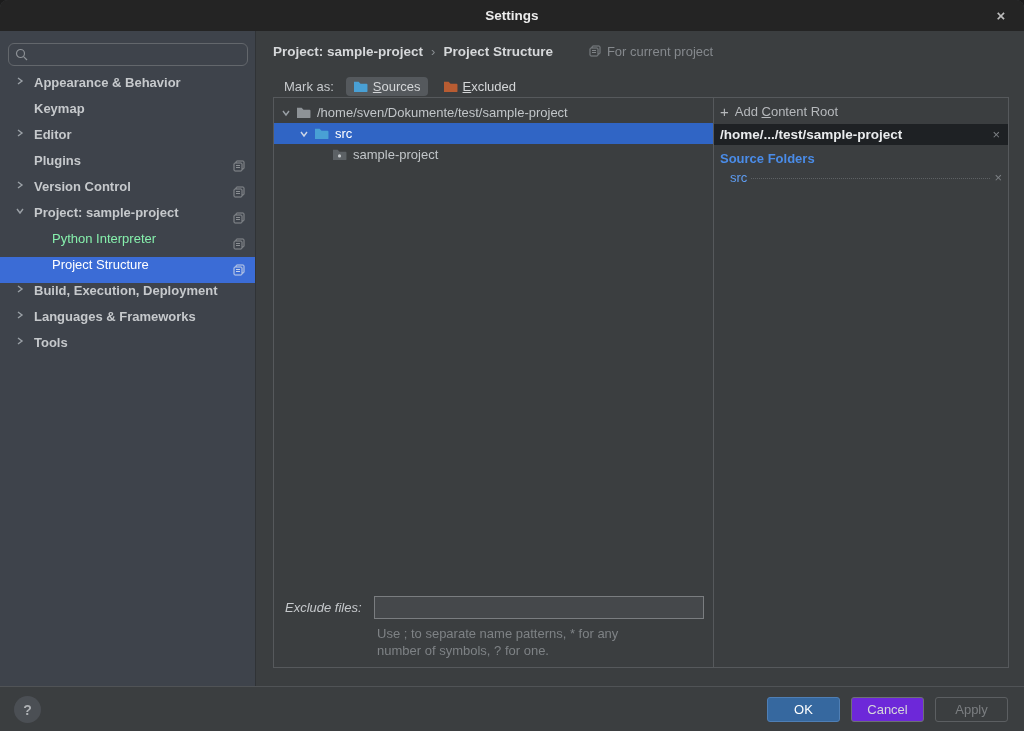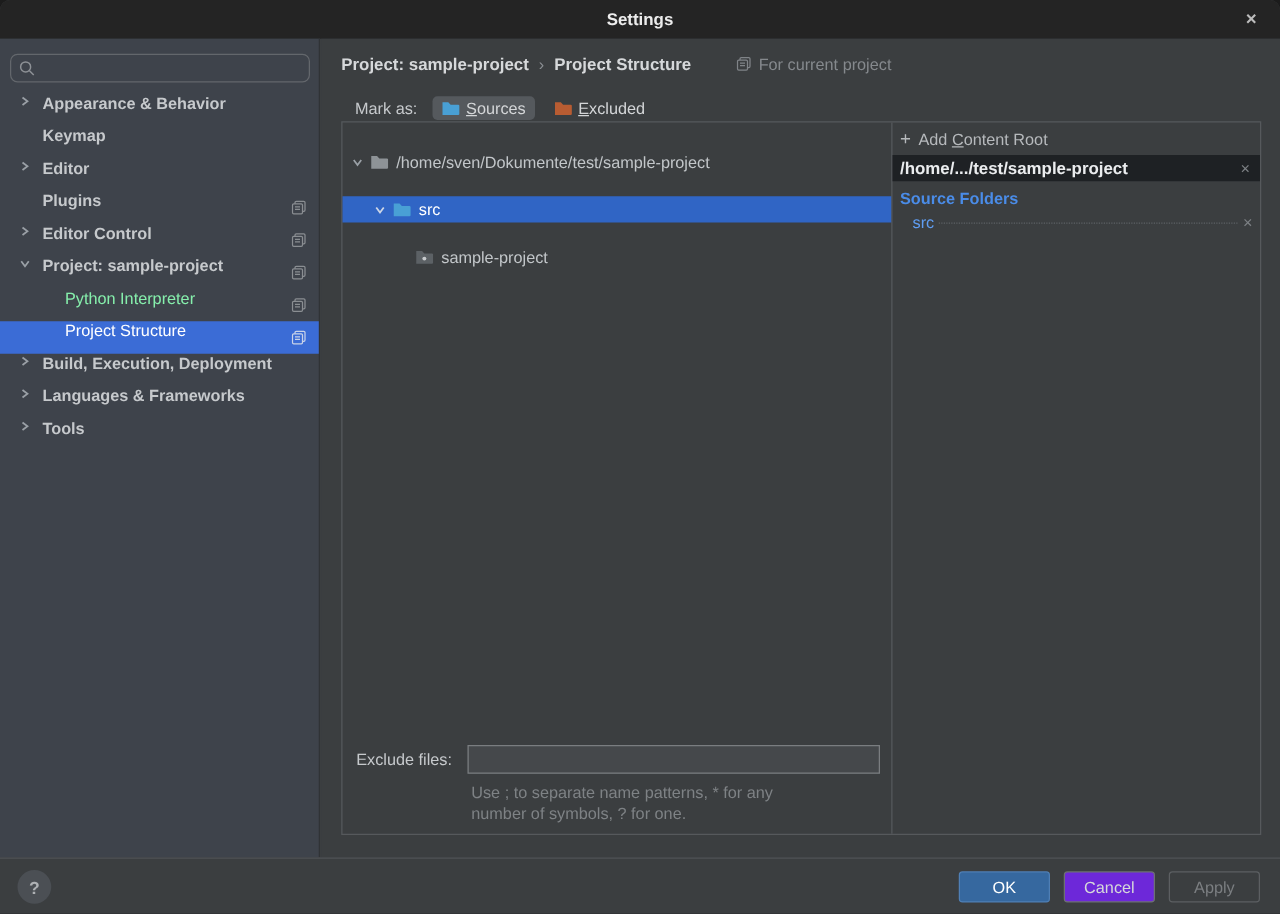--- a/index.html
+++ b/index.html
@@ -42,33 +42,33 @@
   .mark-chip.sel { background:#55595d; }
   .mark-chip .u, .acr .u { text-decoration:underline; }
   .folder-glyph { width:15px; height:13px; flex:none; }
 
   .panels { position:absolute; top:66px; left:16px; width:736px; height:571px; border:1px solid #56595c; display:flex; }
   .tree-panel { width:440px; position:relative; border-right:1px solid #56595c; }
   .right-panel { flex:1; position:relative; }
 
   
   .tree { position:absolute; top:4px; left:0; right:0; }
-  .tree-row { height:21px; display:flex; align-items:center; cursor:pointer; color:#c2c6c9; white-space:nowrap;margin-top:17px; }
+  .tree-row { height:21px; display:flex; align-items:center; cursor:pointer; color:#c2c6c9; white-space:nowrap; }
   .tree-row.sel { background:#3065c5; color:#ffffff; }
   .tree-row .chev { margin-right:4px; }
   .tree-row .folder-glyph { margin-right:6px; }
   .fold-gray { color:#8e9397; }
   .fold-blue { color:#49a0d5; }
   .fold-pkg  { color:#5c6165; }
   .ind0 { padding-left:6px; } .ind1 { padding-left:24px; } .ind2 { padding-left:58px; }
 
   
   .exclude { position:absolute; left:0; right:0; bottom:8px; }
   .exclude-row { display:flex; align-items:center; padding-left:11px; }
-  .exclude-label { color:#c6c9cc; margin-right:12px; }
+  .exclude-label { color:#c6c9cc; margin-right:12px;font-style:italic; }
   .exclude-input { width:330px; height:23px; background:#45484b; border:1px solid #7a7d80; color:#d8dadc; padding:0 5px; font-family:"Liberation Sans",sans-serif; font-size:13px; outline:none; }
   .exclude-hint { margin:6px 0 0 103px; color:#7e8285; line-height:17px; width:330px; }
 
   
   .acr { position:absolute; top:6px; left:6px; display:flex; align-items:center; gap:6px; color:#b6b9bc; cursor:pointer; }
   .plus { color:#b6b9bc; font-size:15px; line-height:13px; }
   .content-root-row { position:absolute; top:26px; left:0; right:0; height:21px; background:#1e2124; display:flex; align-items:center; padding:0 8px 0 6px; cursor:pointer; }
   .content-root-path { flex:1; color:#eaecee; font-weight:bold; font-size:13.5px; white-space:nowrap; overflow:hidden; }
   .x-btn { color:#7d8185; font-size:13px; cursor:pointer; flex:none; }
   .sf-title { position:absolute; top:53px; left:6px; color:#4a8ce8; font-weight:bold; }
@@ -148,21 +148,21 @@
             </svg>
           </span>
       </div>
 
       <div class="sb-item">
         <span class="chev">
             <svg width="10" height="10" viewBox="0 0 10 10">
               <polyline points="3,2 7,5 3,8" fill="none" stroke="currentColor" stroke-width="1.4"></polyline>
             </svg>
           </span>
-        <span class="sb-label">Editor Control</span>
+        <span class="sb-label">Version Control</span>
         <span class="pp-icon">
             <svg width="12" height="12" viewBox="0 0 12 12">
               <rect x="3" y="1" width="8" height="8" rx="1" fill="none" stroke="currentColor"></rect>
               <rect x="1" y="3" width="8" height="8" rx="1" fill="#3e434b" stroke="currentColor"></rect>
               <line x1="3" y1="5.5" x2="7" y2="5.5" stroke="currentColor"></line>
               <line x1="3" y1="7.5" x2="7" y2="7.5" stroke="currentColor"></line>
             </svg>
           </span>
       </div>
 

